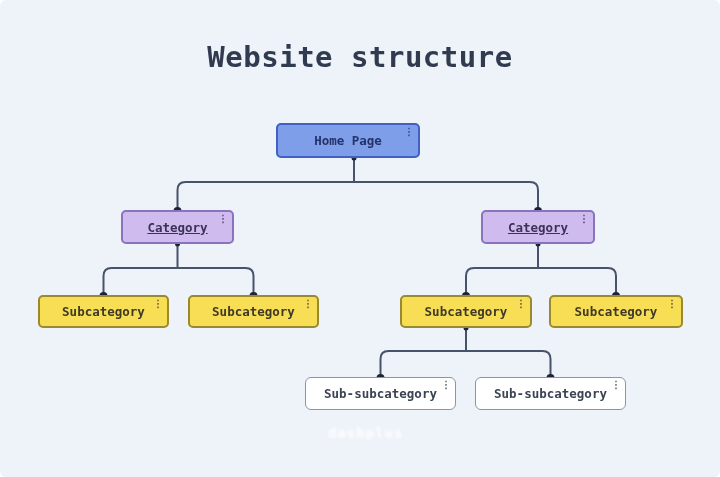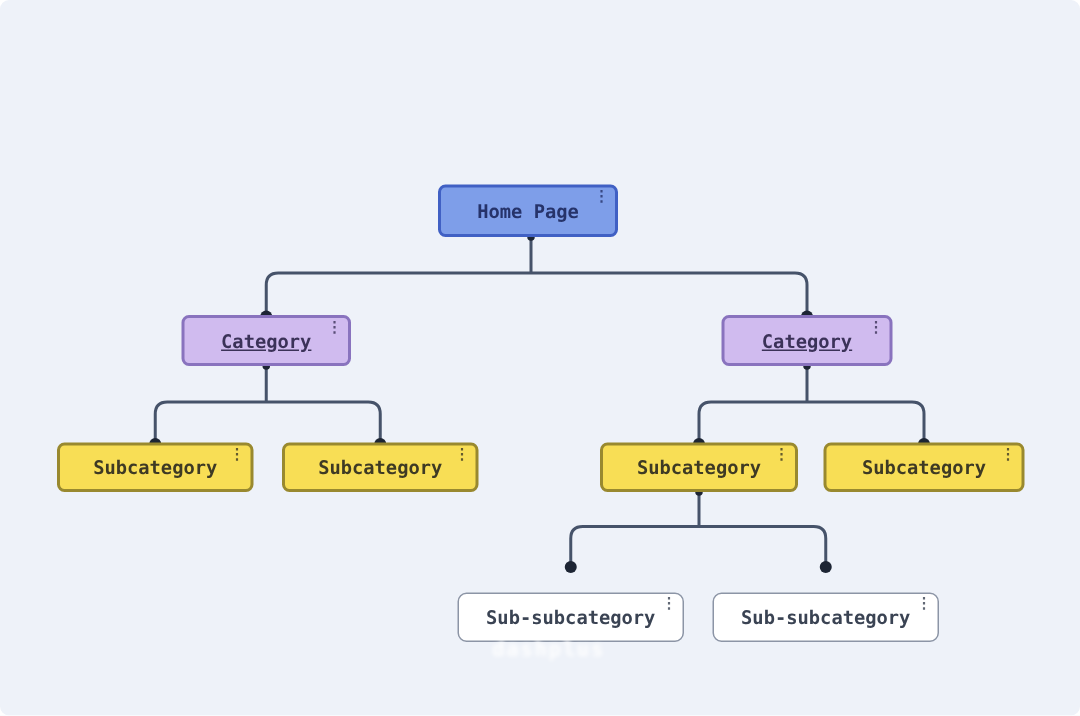--- a/index.html
+++ b/index.html
@@ -49,37 +49,37 @@
   .node.subcategory{
     background:var(--subcategory-fill,#F8DE55);
     border:2px solid var(--subcategory-border,#99892F);
     color:var(--subcategory-text,#3E3A24);
   }
   .node.subsub{
     background:var(--subsub-fill,#FFFFFF);
     border:1.5px solid var(--subsub-border,#8C95A6);
     color:var(--subsub-text,#3A4353);
     border-radius:6px;
-    margin-top:18px;
   }
   .watermark{
     position:absolute;
     left:328px;top:425px;
     font-size:14px;font-weight:700;
     color:rgba(255,255,255,0.95);
     filter:blur(1.4px);
     letter-spacing:1px;
     user-select:none;
   }
 </style>
 </head>
 <body>
 
 <div class="canvas">
 
+  <div class="title">Website structure</div>
 
   <svg class="wires" width="720" height="477" viewBox="0 0 720 477">
     <g stroke="#46536A" stroke-width="2" fill="none" stroke-linecap="round">
       <path d="M354 158 L354 182 M177.5 210 L177.5 190 Q177.5 182 185.5 182 L530 182 Q538 182 538 190 L538 210"></path>
       <path d="M177.5 244 L177.5 268 M103.5 295 L103.5 276 Q103.5 268 111.5 268 L245.5 268 Q253.5 268 253.5 276 L253.5 295"></path>
       <path d="M538 244 L538 268 M466 295 L466 276 Q466 268 474 268 L608 268 Q616 268 616 276 L616 295"></path>
       <path d="M466 328 L466 351 M380.5 377 L380.5 359 Q380.5 351 388.5 351 L542.5 351 Q550.5 351 550.5 359 L550.5 377"></path>
     </g>
     <g fill="#1D2534">
       <circle cx="354" cy="158" r="2.5"></circle>
@@ -90,21 +90,21 @@
       <circle cx="103.5" cy="296" r="4"></circle>
       <circle cx="253.5" cy="296" r="4"></circle>
       <circle cx="466" cy="296" r="4"></circle>
       <circle cx="616" cy="296" r="4"></circle>
       <circle cx="466" cy="328" r="2.5"></circle>
       <circle cx="380.5" cy="378" r="4"></circle>
       <circle cx="550.5" cy="378" r="4"></circle>
     </g>
   </svg>
 
-  <div class="node home" style="left:292px;top:123px;width:120px;height:35px;text-align:right;">
+  <div class="node home" style="left:276px;top:123px;width:144px;height:35px;text-align:right;">
     <span class="label">Home Page</span>
     <span class="kebab">⋮</span>
   </div>
 
   <div class="node category" style="left:121px;top:210px;width:113px;height:34px;">
     <span class="label">Category</span>
     <span class="kebab">⋮</span>
   </div>
 
   <div class="node category" style="left:481px;top:210px;width:114px;height:34px;">

